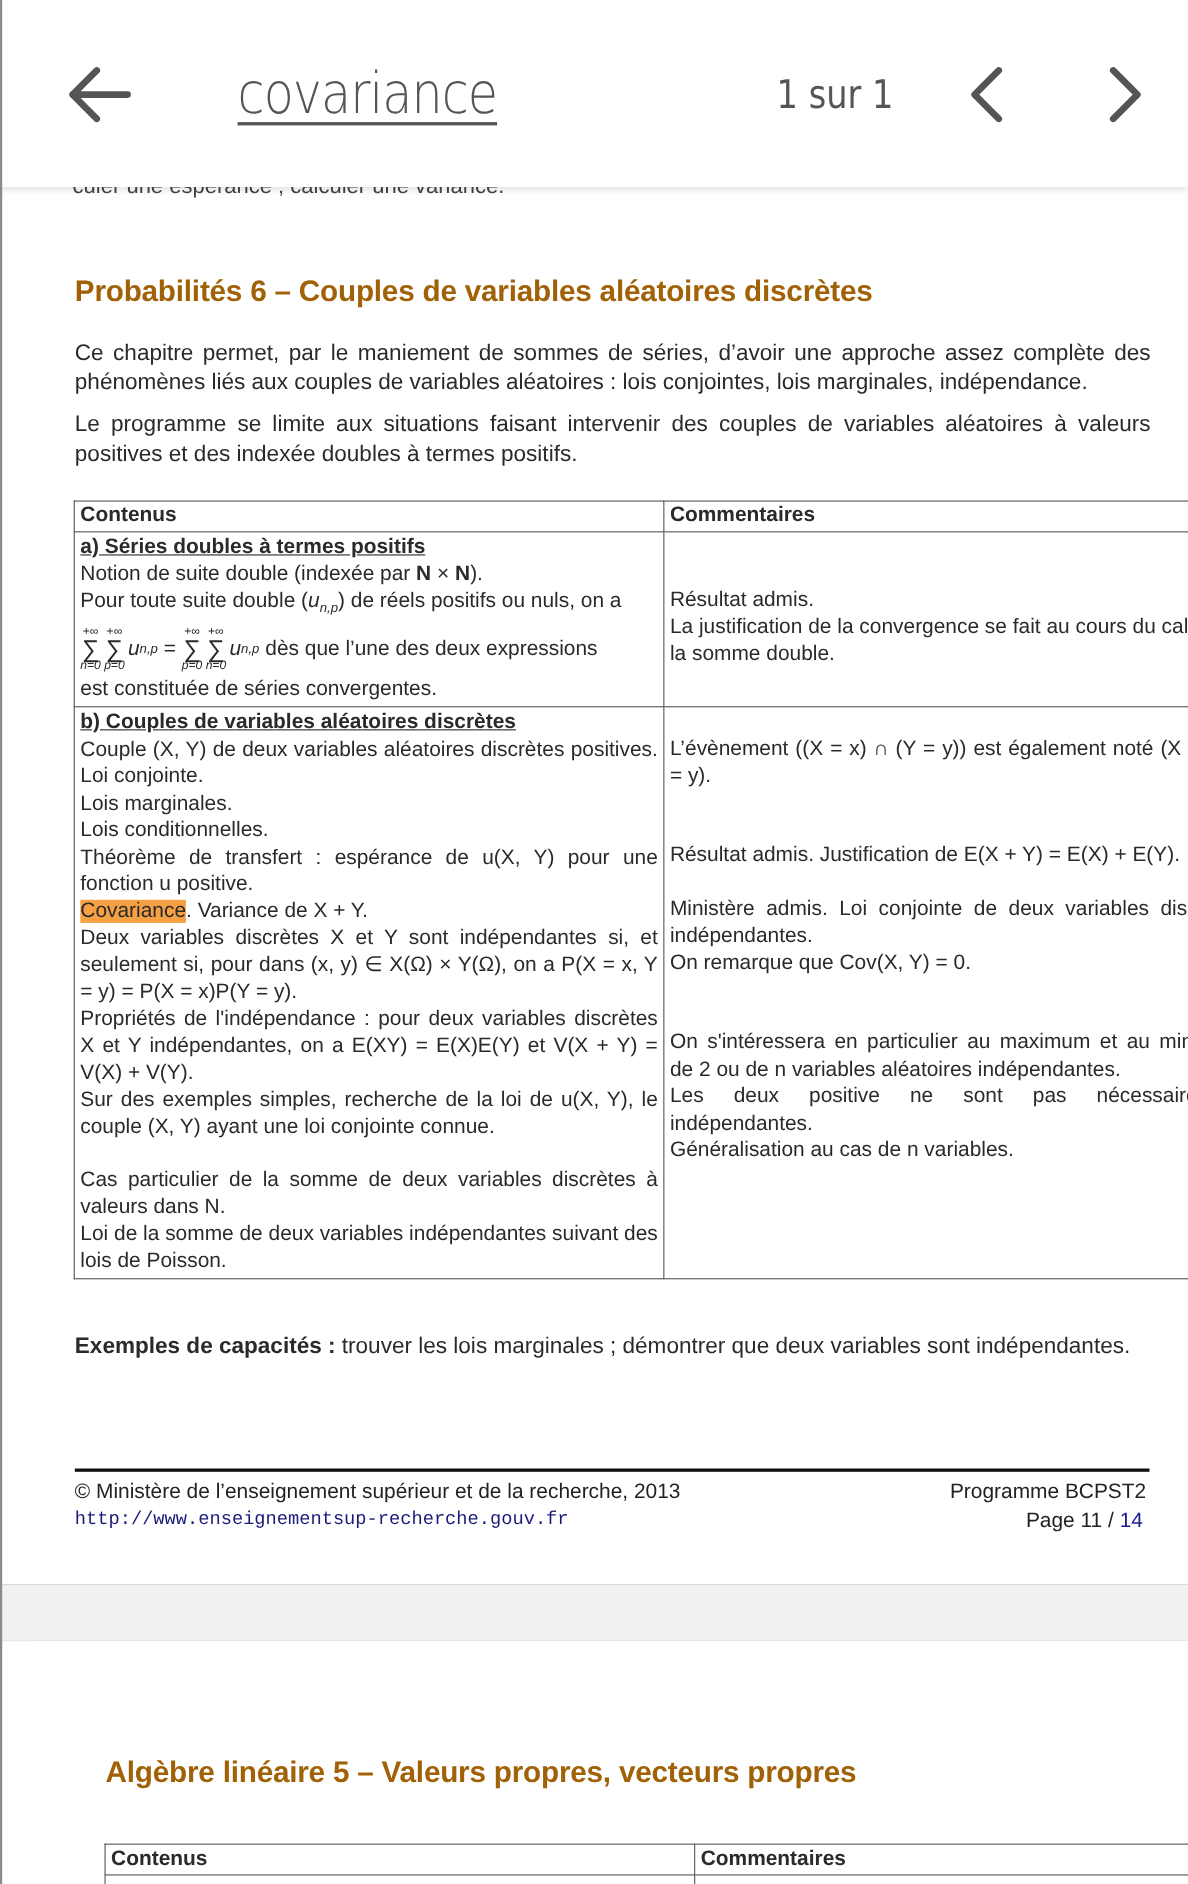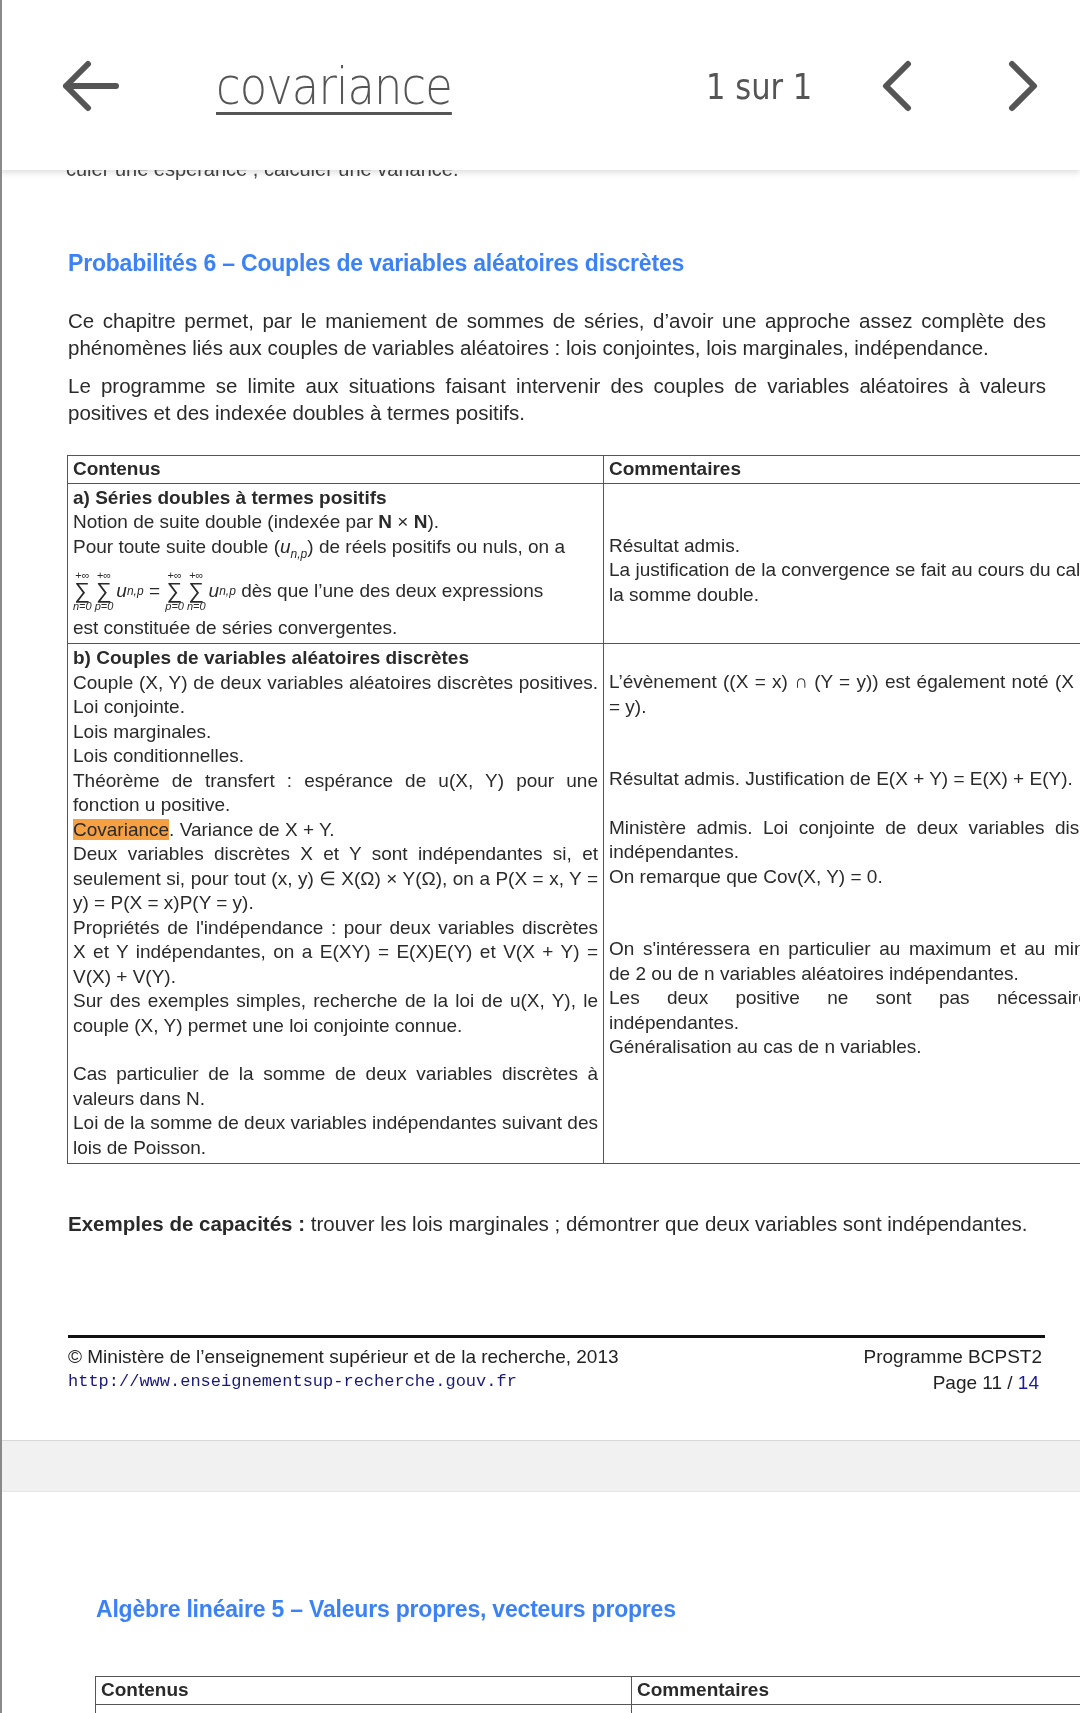--- a/index.html
+++ b/index.html
@@ -22,29 +22,29 @@
 
     
     .cut-line { position: absolute; left: 66px; top: 158px; font-size: 20px; color: #444; z-index: 3; }
 
     .page { position: absolute; left: 2px; width: 1078px; background: #fff; }
     .page1 { top: 0; height: 1440px; }
     .gap { position: absolute; left: 2px; top: 1440px; width: 1078px; height: 52px; background: #f1f1f1;
       border-top: 1px solid #d8d8d8; border-bottom: 1px solid #e6e6e6; }
     .page2 { top: 1492px; height: 221px; margin-left: 28px; }
 
-    .title { position: absolute; left: 66px; font-size: 23px; font-weight: bold; color: #3b82f6; letter-spacing: -0.2px; }
+    .title { position: absolute; left: 66px; font-size: 27px; font-weight: bold; color: #a16207; letter-spacing: -0.2px; }
     .para { position: absolute; left: 66px; width: 978px; font-size: 20.5px; line-height: 27px; color: #2a2a2a; text-align: justify; }
 
     table.prog { position: absolute; left: 65px; width: 1070px; border-collapse: collapse; font-size: 19px; color: #2a2a2a; }
     table.prog td, table.prog th { border: 1.5px solid #555; vertical-align: top; padding: 2px 5px 3px 5px; text-align: left; line-height: 24.5px; }
     table.prog th { font-weight: bold; padding-top: 1px; padding-bottom: 1px; }
     table.prog td.c1 { width: 536px; text-align: justify; }
     table.prog td.c2 { text-align: justify; }
-    .sect { font-weight: bold; display: block; }
+    .sect { font-weight: bold; display: block; text-decoration: underline; }
     .line { display: block; }
     .hl { background: #f5a043; }
     .math-block { display: flex; align-items: center; height: 50px; }
     .sum { display: inline-flex; flex-direction: column; align-items: center; font-size: 11px; line-height: 11px; margin-right: 3px; }
     .sum .sig { font-size: 22px; line-height: 20px; }
     .it { font-style: italic; }
     .gap-row { display: block; height: 24px; }
 
     .foot-rule { position: absolute; left: 66px; top: 1335px; width: 977px; height: 3px; background: #111; }
     .foot-l1 { position: absolute; left: 66px; top: 1346px; font-size: 19px; color: #222; }
@@ -136,23 +136,23 @@
     </tr>
 
     <tr>
       <td class="c1">
         <span class="sect">b) Couples de variables aléatoires discrètes</span>
         <span class="line">Couple (X, Y) de deux variables aléatoires discrètes positives. Loi conjointe.</span>
         <span class="line">Lois marginales.</span>
         <span class="line">Lois conditionnelles.</span>
         <span class="line">Théorème de transfert : espérance de u(X, Y) pour une fonction u positive.</span>
         <span class="line"><span class="hl">Covariance</span><span>. Variance de X + Y.</span></span>
-        <span class="line">Deux variables discrètes X et Y sont indépendantes si, et seulement si, pour tout (x, y) ∈ X(Ω) × Y(Ω), on a P(X = x, Y = y) = P(X = x)P(Y = y).</span>
+        <span class="line">Deux variables discrètes X et Y sont indépendantes si, et seulement si, pour dans (x, y) ∈ X(Ω) × Y(Ω), on a P(X = x, Y = y) = P(X = x)P(Y = y).</span>
         <span class="line">Propriétés de l'indépendance : pour deux variables discrètes X et Y indépendantes, on a E(XY) = E(X)E(Y) et V(X + Y) = V(X) + V(Y).</span>
-        <span class="line">Sur des exemples simples, recherche de la loi de u(X, Y), le couple (X, Y) permet une loi conjointe connue.</span>
+        <span class="line">Sur des exemples simples, recherche de la loi de u(X, Y), le couple (X, Y) ayant une loi conjointe connue.</span>
         <span class="gap-row"></span>
         <span class="line">Cas particulier de la somme de deux variables discrètes à valeurs dans N.</span>
         <span class="line">Loi de la somme de deux variables indépendantes suivant des lois de Poisson.</span>
       </td>
       <td class="c2">
         <span class="gap-row"></span>
         <span class="line">L’évènement ((X = x) ∩ (Y = y)) est également noté (X = x, Y = y).</span>
         <span class="gap-row"></span>
             <span class="gap-row"></span>
         <span class="line">Résultat admis. Justification de E(X + Y) = E(X) + E(Y).</span>

